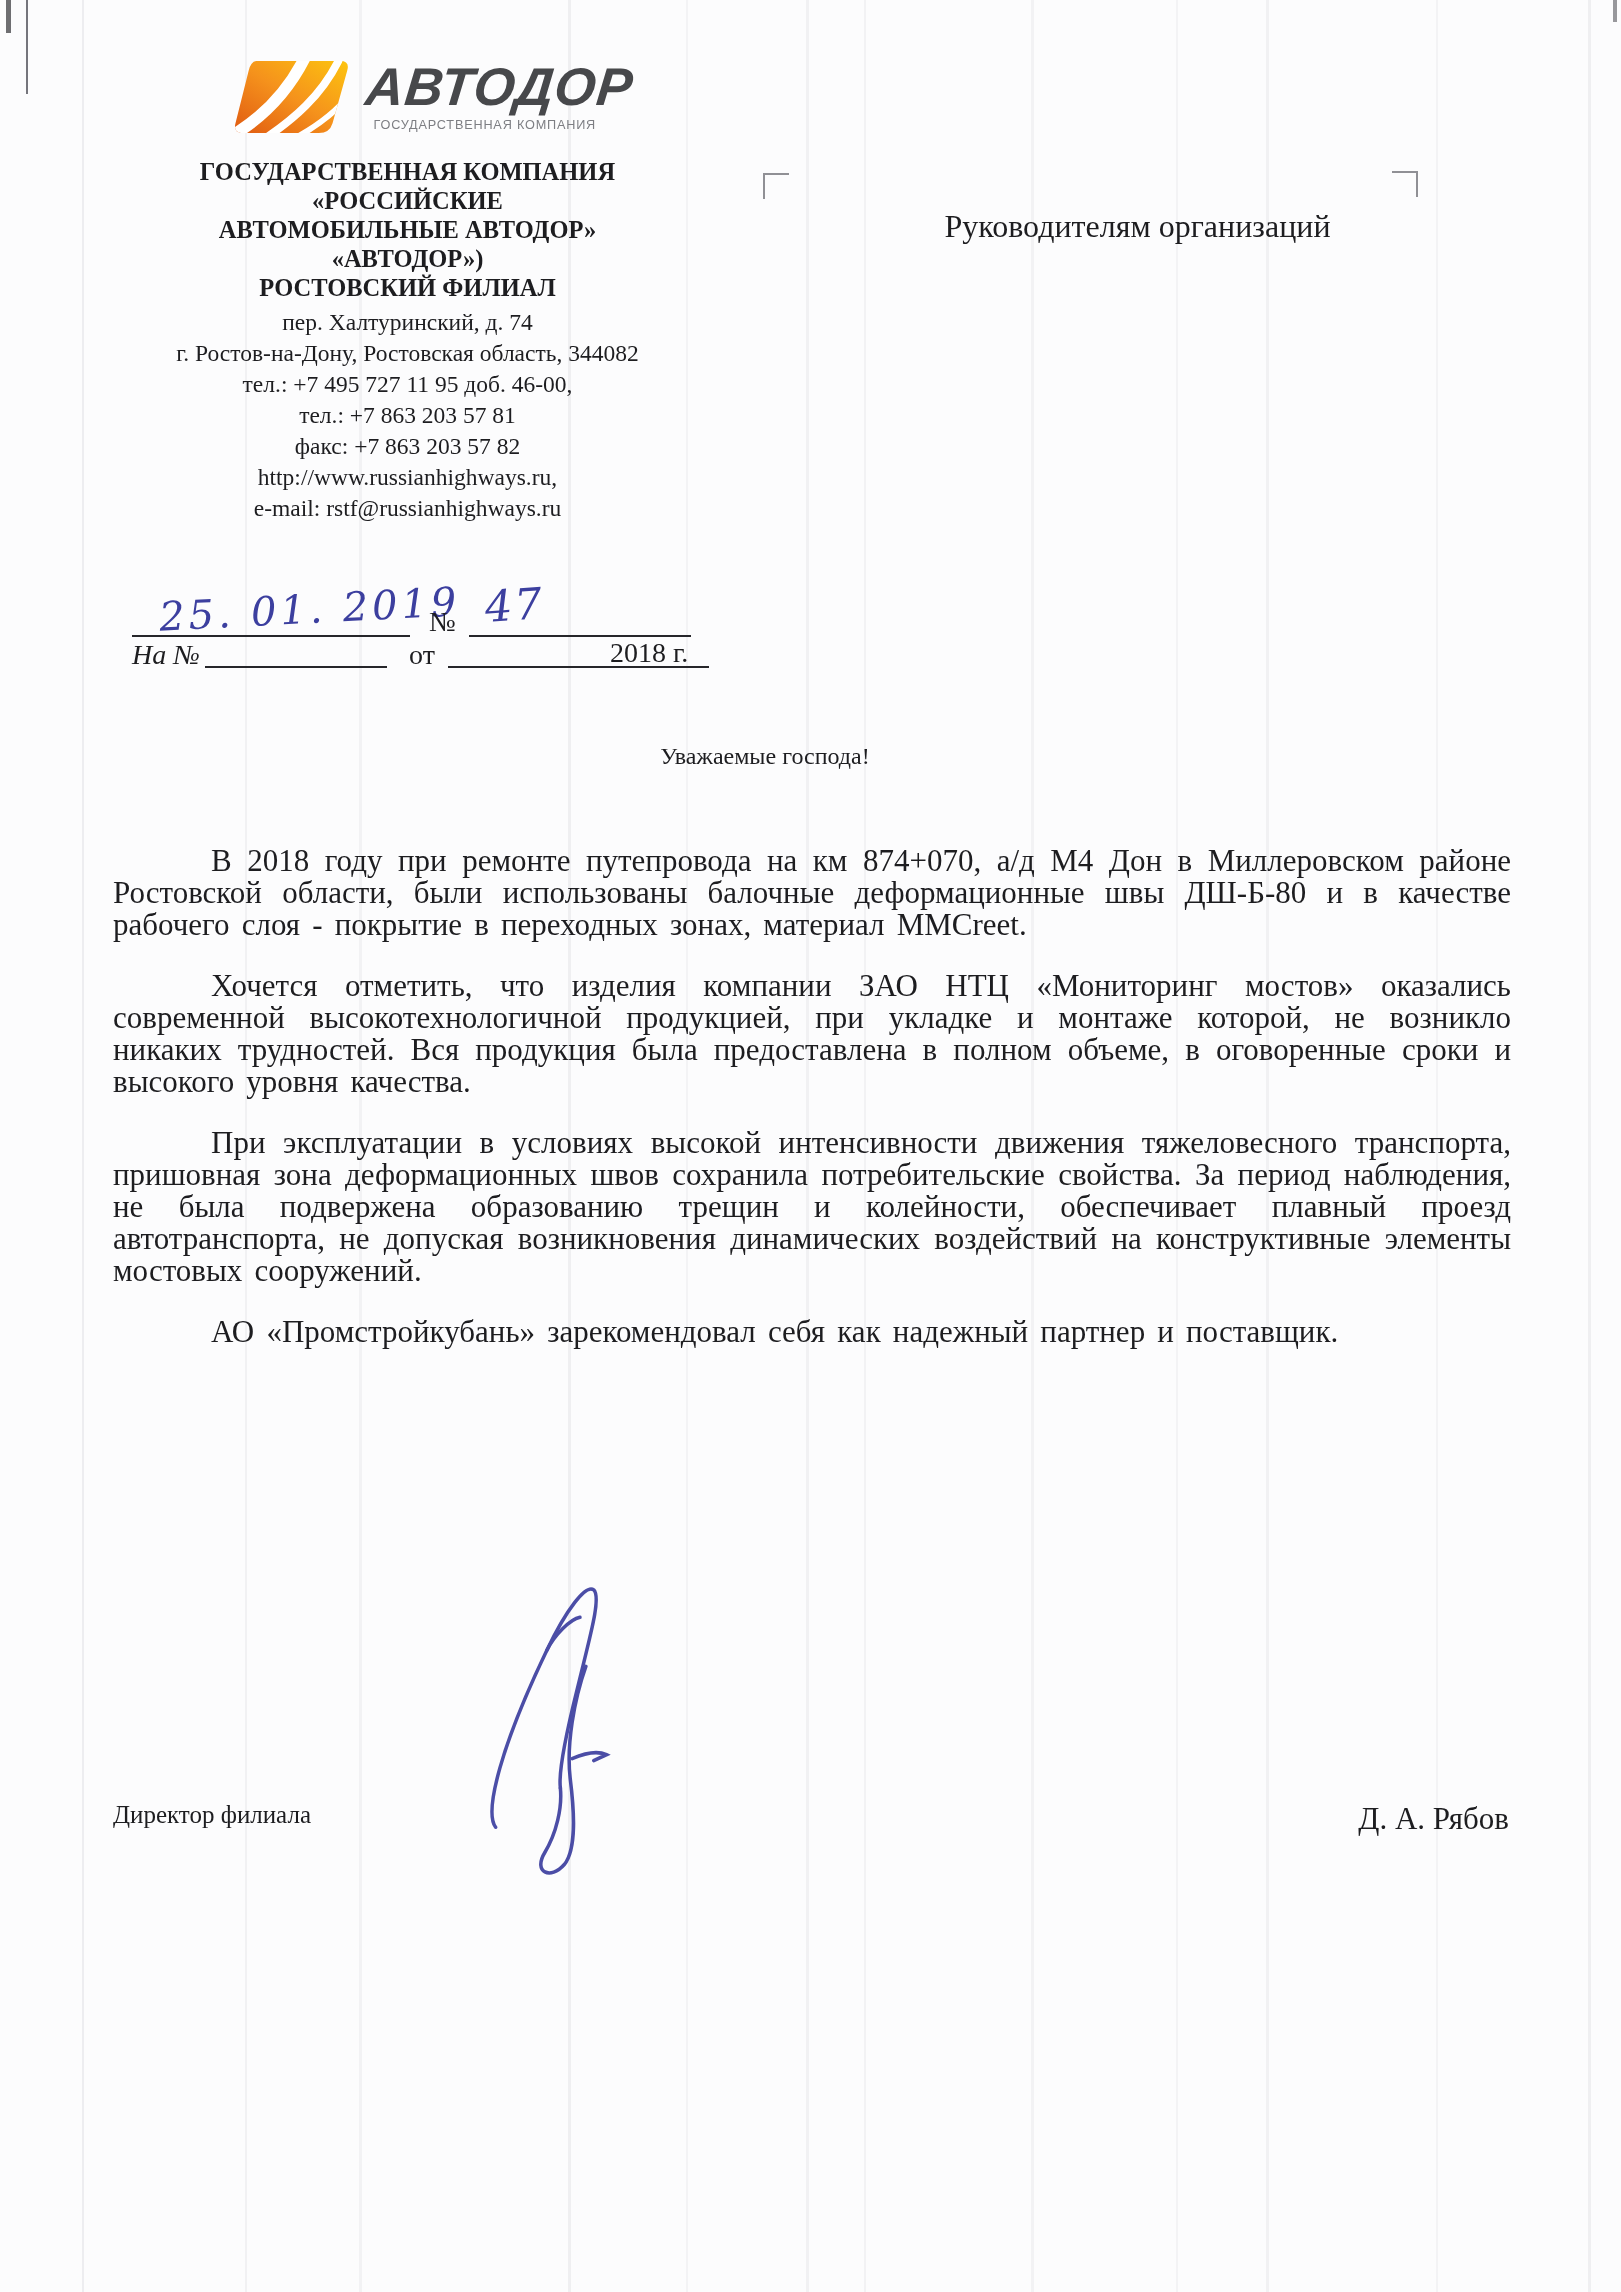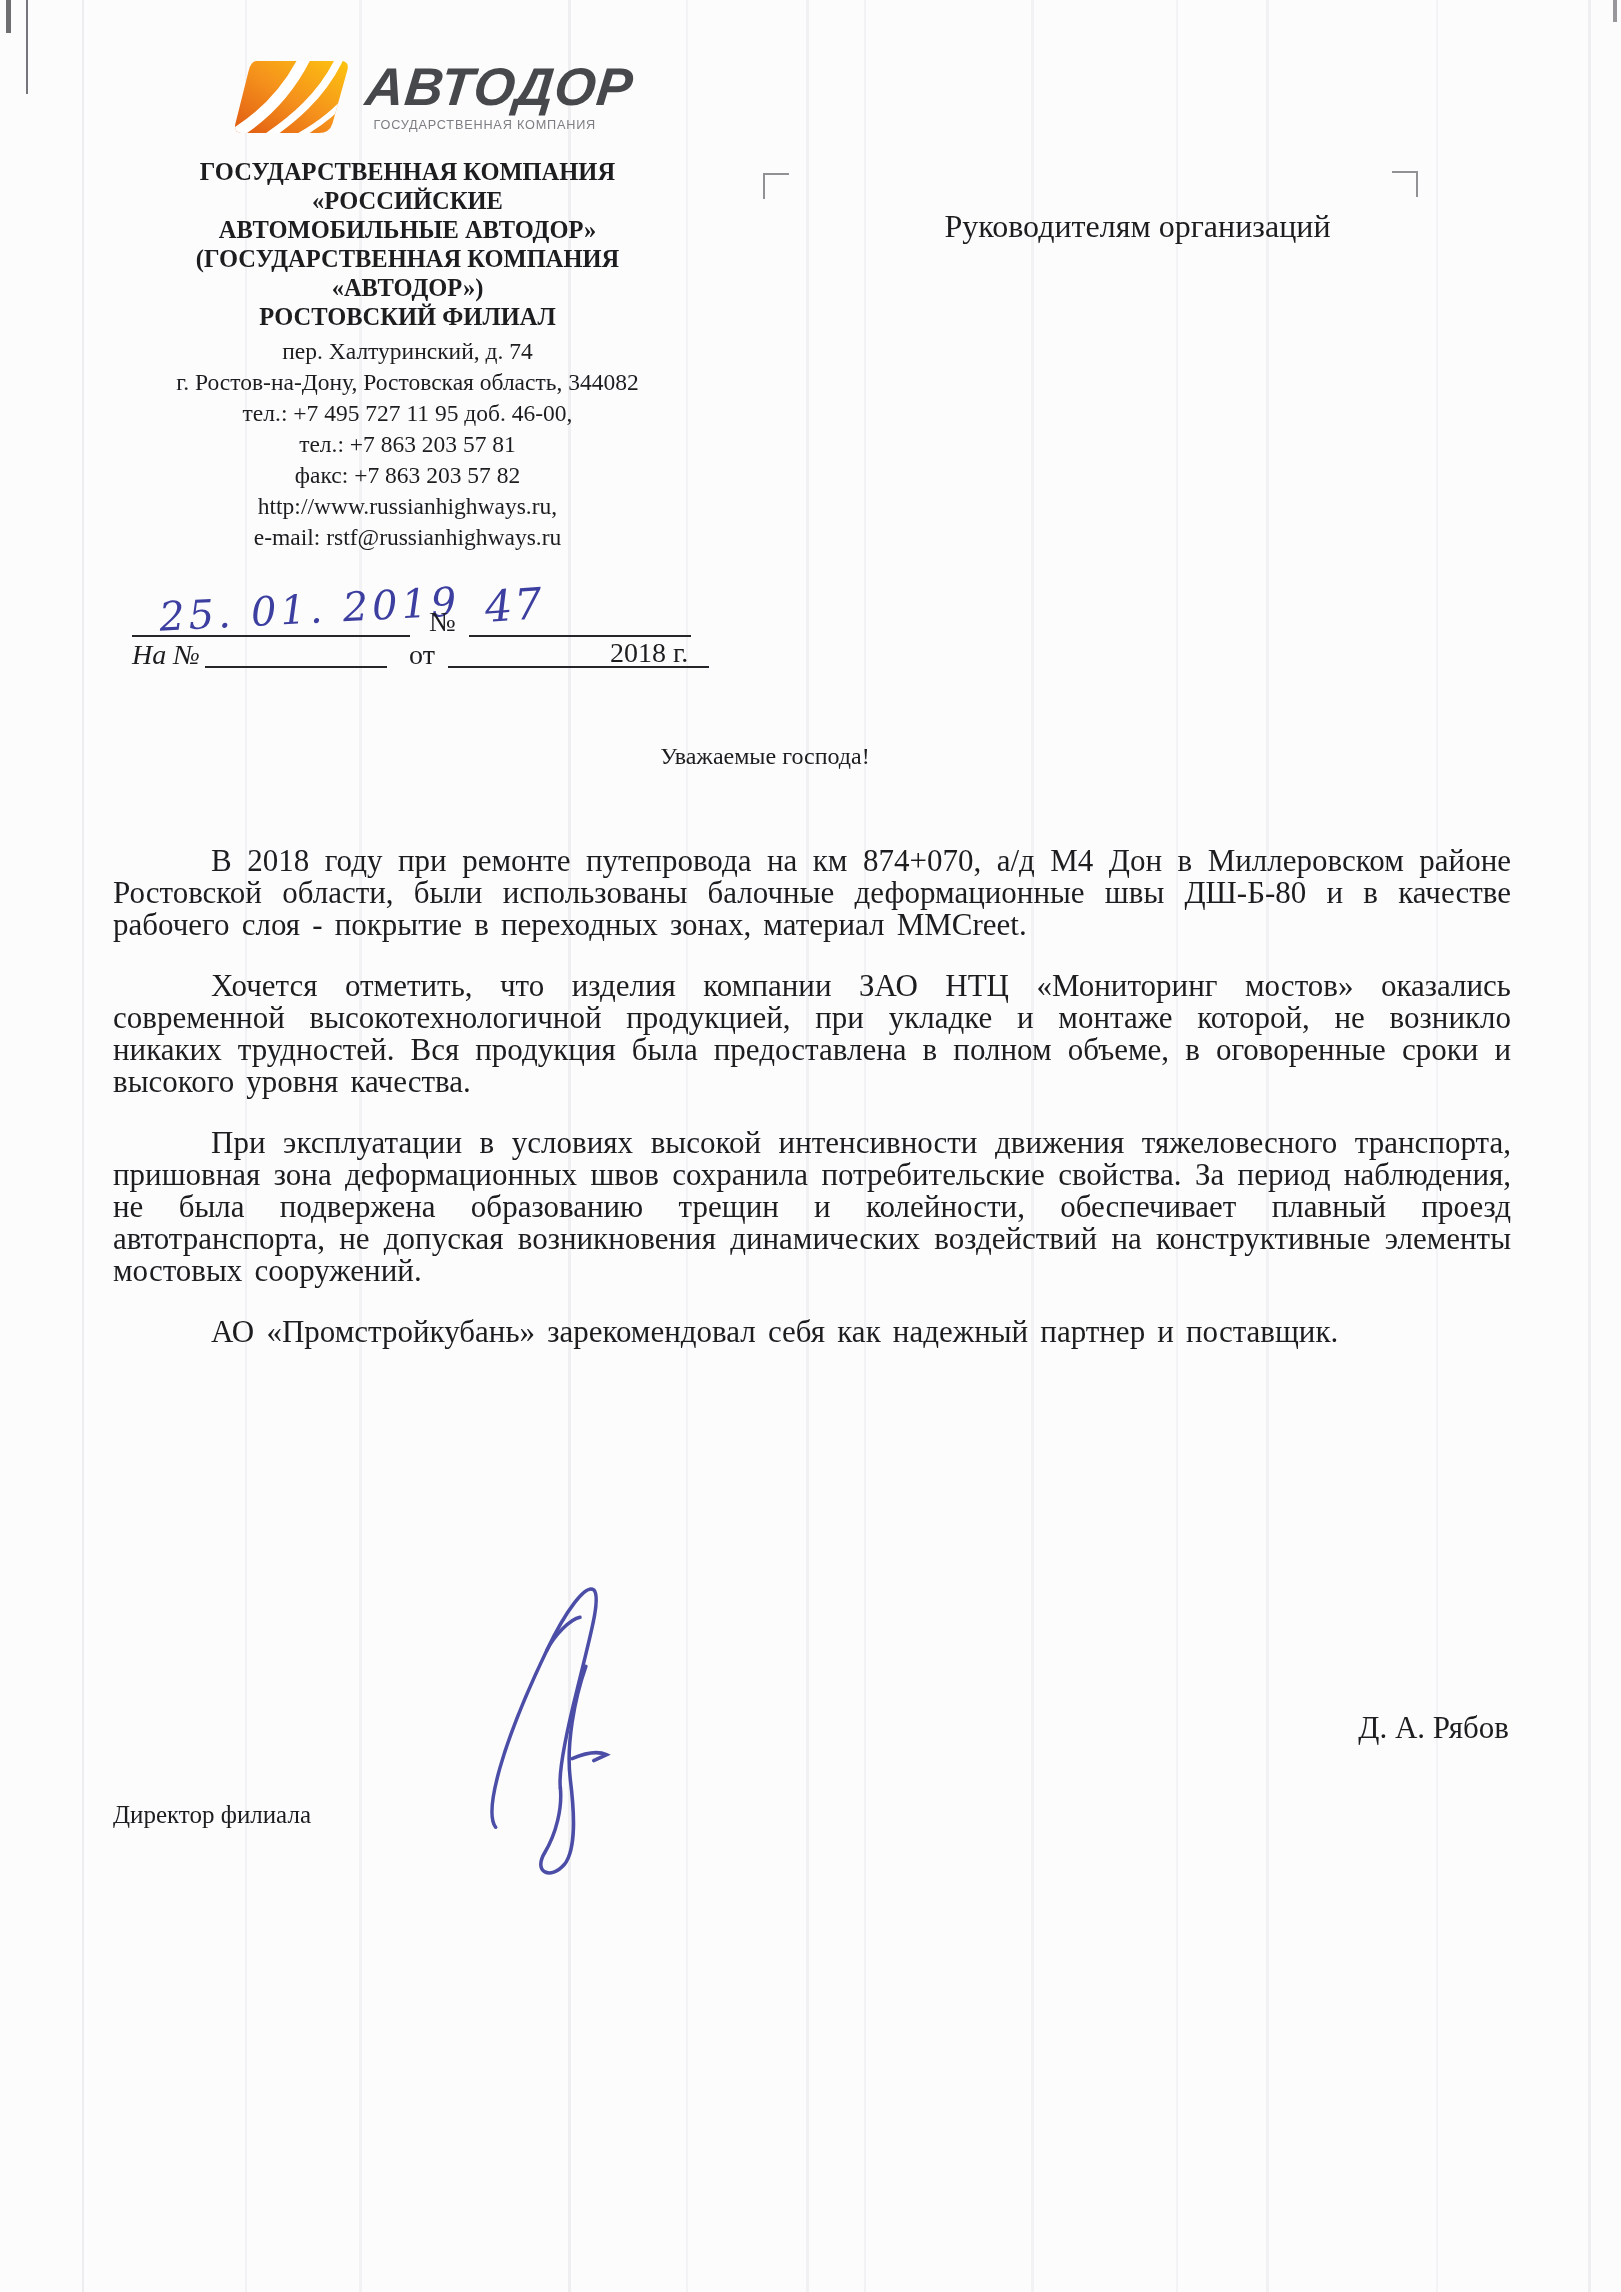--- a/index.html
+++ b/index.html
@@ -44,21 +44,21 @@
   .recipient{position:absolute;left:863px;top:208px;width:549px;text-align:center;font-size:32px;}
   
   .salutation{position:absolute;left:113px;top:743px;width:1304px;text-align:center;font-size:24px;}
   .body-text{position:absolute;left:113px;top:829px;width:1398px;}
   .body-text p{
     margin:16px 0 29px 0;font-size:31px;line-height:32px;text-align:justify;
     text-indent:98px;word-spacing:4.4px;
   }
   
   .sign-title{position:absolute;left:113px;top:1801px;font-size:25px;}
-  .sign-name{position:absolute;right:112px;top:1710px;font-size:31px;text-align:right;}
+  .sign-name{position:absolute;right:112px;top:1801px;font-size:31px;text-align:right;}
   .signature-svg{position:absolute;left:476px;top:1580px;width:206px;height:314px;}
 </style>
 </head>
 <body>
 
 <div class="page">
 
   <div class="streak" style="left:82px;width:2px;background:rgba(110,110,125,0.10);"></div>
   <div class="streak" style="left:245px;width:2px;background:rgba(110,110,125,0.08);"></div>
   <div class="streak" style="left:359px;width:2.9px;background:rgba(110,110,125,0.07);"></div>
@@ -98,21 +98,20 @@
       <span class="brand">АВТОДОР</span>
       <span class="brand-sub">ГОСУДАРСТВЕННАЯ КОМПАНИЯ</span>
     </div>
   </div>
 
   <div class="letterhead">
     <div class="lh-bold">
       <div>ГОСУДАРСТВЕННАЯ КОМПАНИЯ</div>
       <div>«РОССИЙСКИЕ</div>
       <div>АВТОМОБИЛЬНЫЕ АВТОДОР»</div>
-      <div>(ГОСУДАРСТВЕННАЯ КОМПАНИЯ</div>
       <div>«АВТОДОР»)</div>
       <div>РОСТОВСКИЙ ФИЛИАЛ</div>
     </div>
     <div class="lh-addr">
       <div>пер. Халтуринский, д. 74</div>
       <div>г. Ростов-на-Дону, Ростовская область, 344082</div>
       <div>тел.: +7 495 727 11 95 доб. 46-00,</div>
       <div>тел.: +7 863 203 57 81</div>
       <div>факс: +7 863 203 57 82</div>
       <div>http://www.russianhighways.ru,</div>

